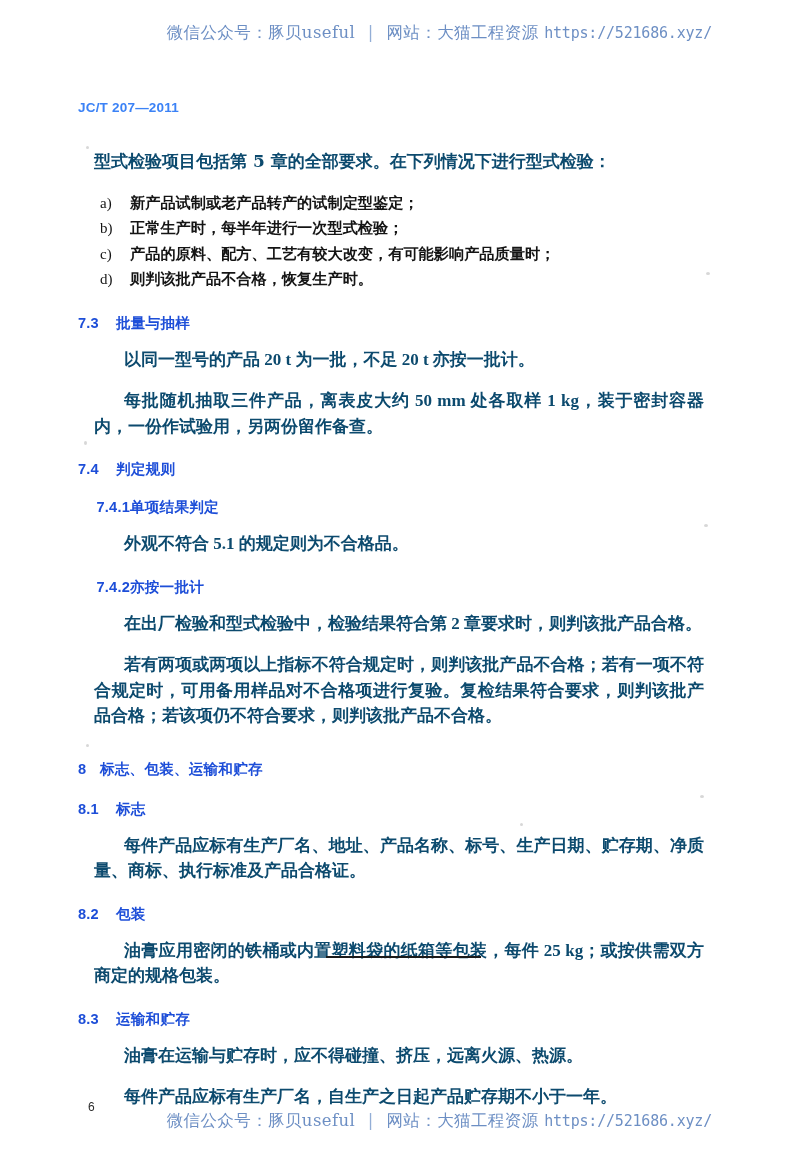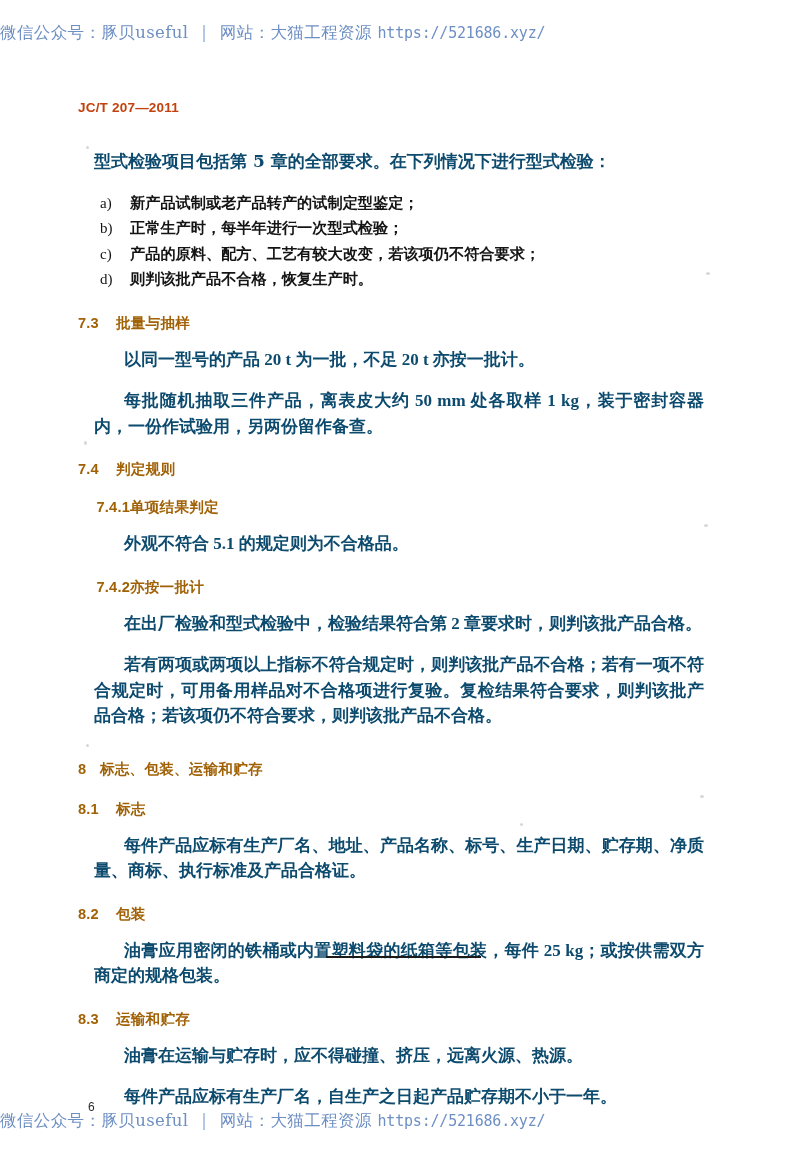--- a/index.html
+++ b/index.html
@@ -17,21 +17,21 @@
     overflow: hidden;
     font-family: "Liberation Serif", "DejaVu Serif", serif;
     color: #111111;
   }
 
   
   .watermark {
     position: absolute;
     left: 0;
     width: 712px;
-    text-align: left;
+    text-align: right;
     color: #6d8fc4;
     font-size: 16.5px;
     letter-spacing: 0.4px;
     white-space: nowrap;
     font-family: "DejaVu Serif", "Liberation Serif", serif;
   }
   .watermark-top { top: 22px; }
   .watermark-bottom { top: 1110px; }
   .wm-sep {
     display: inline-block;
@@ -47,21 +47,21 @@
 
   
   .runhead {
     position: absolute;
     left: 78px;
     top: 100px;
     font-family: "Liberation Sans", "DejaVu Sans", sans-serif;
     font-weight: bold;
     font-size: 13.5px;
     letter-spacing: 0.2px;
-    color: #c2410c;
+    color: #3b82f6;
   }
 
   
   .content {
     position: absolute;
     left: 78px;
     top: 133px;
     width: 642px;
   }
 
@@ -100,21 +100,21 @@
     font-family: "Liberation Serif", "DejaVu Serif", serif;
     font-weight: 500;
     font-size: 15px;
   }
 
   
   .h-sec {
     font-family: "Liberation Sans", "DejaVu Sans", sans-serif;
     font-weight: bold;
     font-size: 14.6px;
-    color: #a16207;
+    color: #1d4ed8;
     margin: 0;
     letter-spacing: 0.2px;
   }
   .h-sec .num {
     display: inline-block;
     min-width: 38px;
   }
   .h-sec .num.wide { min-width: 52px; text-align: right; }
   .h-sec .num.narrow { min-width: 22px; }
 
@@ -181,21 +181,21 @@
       <li>
         <span class="marker">a)</span>
         <span>新产品试制或老产品转产的试制定型鉴定；</span>
       </li>
       <li>
         <span class="marker">b)</span>
         <span>正常生产时，每半年进行一次型式检验；</span>
       </li>
       <li>
         <span class="marker">c)</span>
-        <span>产品的原料、配方、工艺有较大改变，若该项仍不符合要求；</span>
+        <span>产品的原料、配方、工艺有较大改变，有可能影响产品质量时；</span>
       </li>
       <li>
         <span class="marker">d)</span>
         <span>则判该批产品不合格，恢复生产时。</span>
       </li>
     </ul>
 
     <h2 class="h-sec gap-before-h">
       <span class="num">7.3</span><span>批量与抽样</span>
     </h2>

